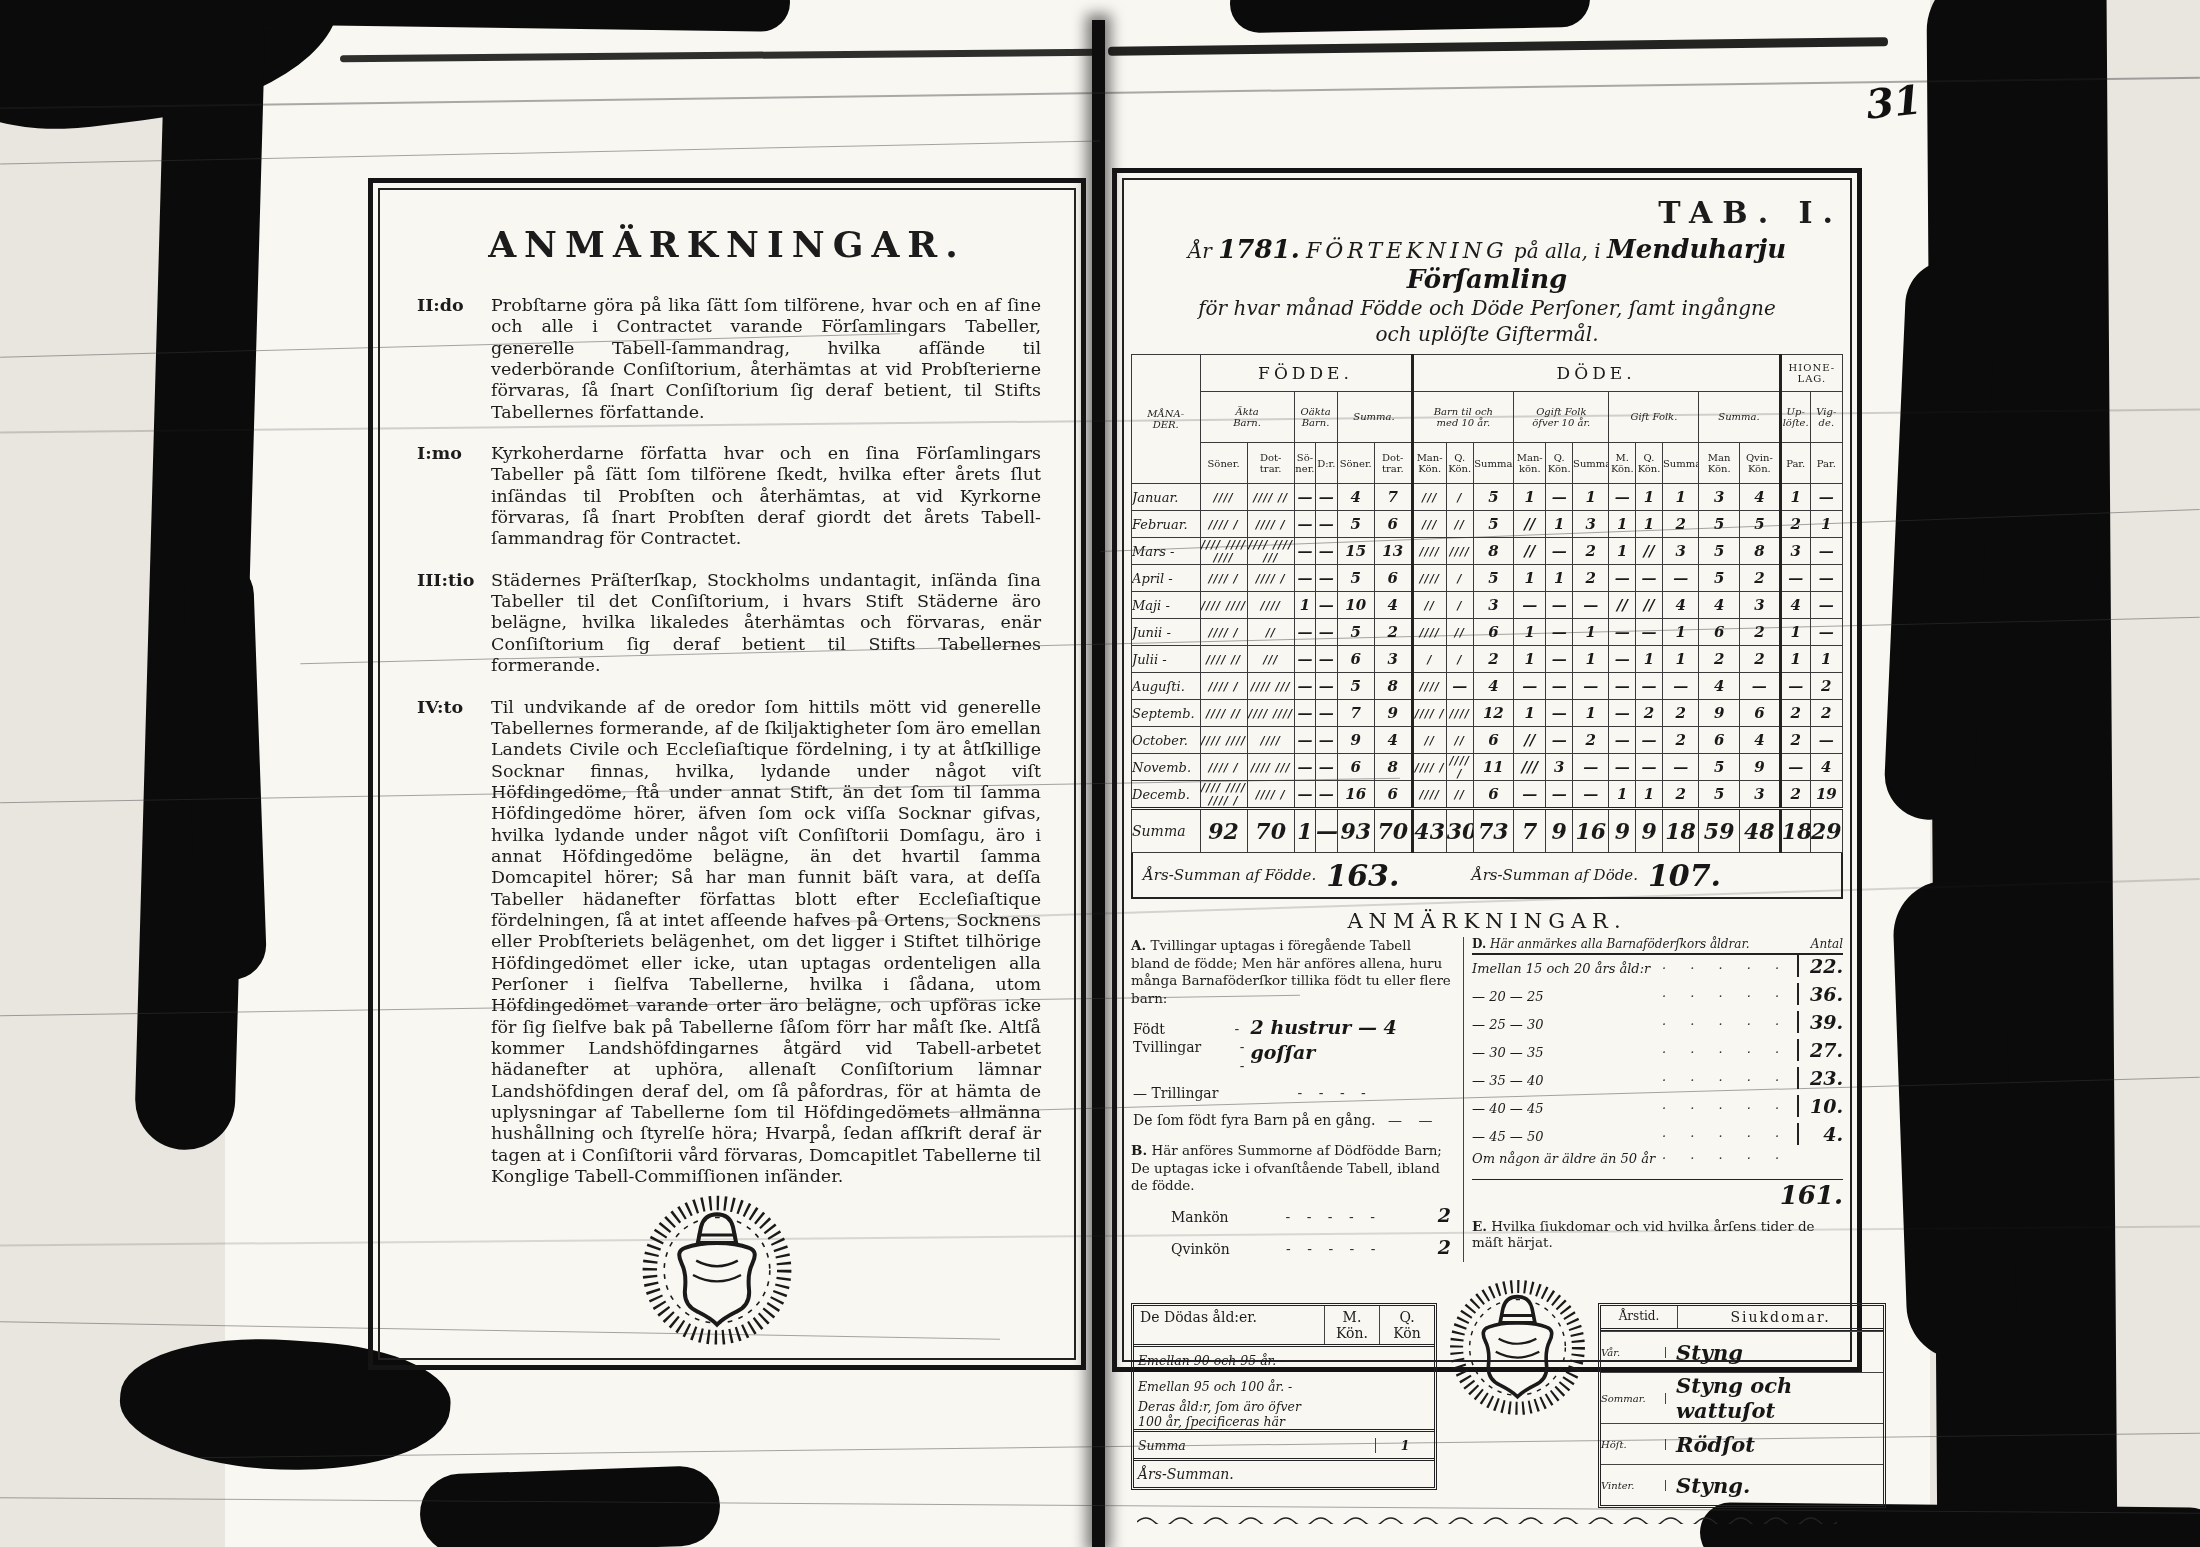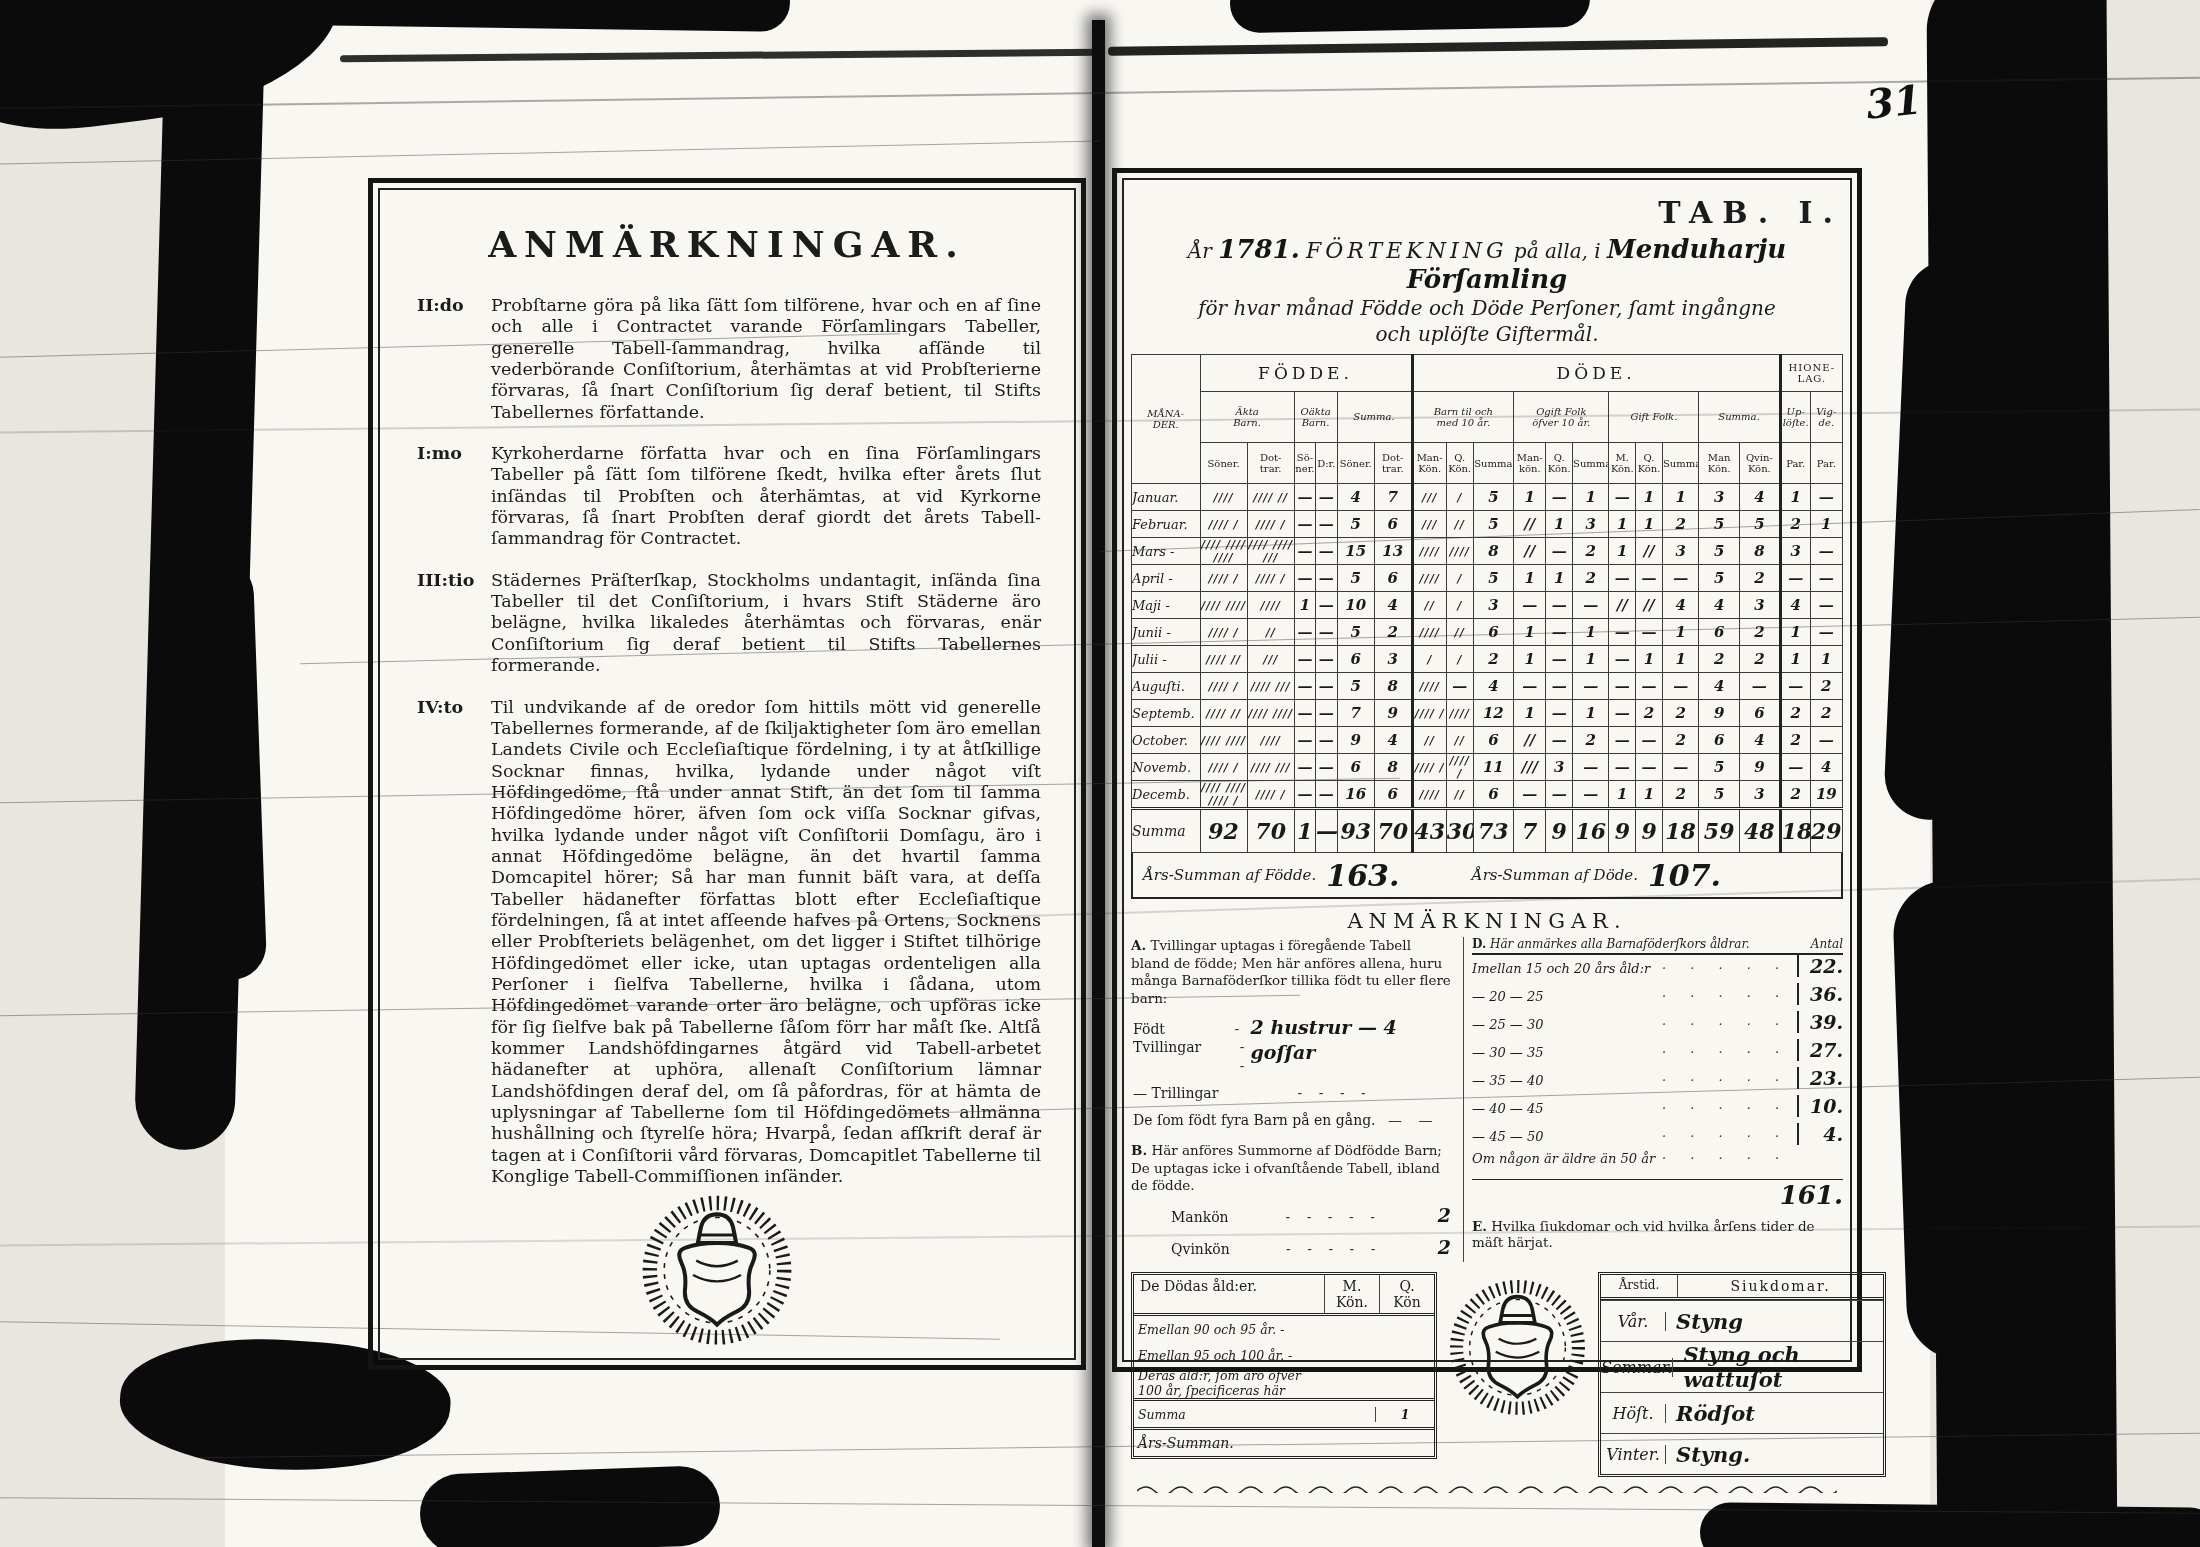--- a/index.html
+++ b/index.html
@@ -54,31 +54,31 @@
   .kv .dots{flex:1;border-bottom:1px dotted transparent;color:#333;letter-spacing:6px;text-align:center;}
   .age-table{position:relative;}
   .age-row{display:flex;align-items:baseline;font-style:italic;font-size:13px;height:28px;}
   .age-row .alabel{flex:0 0 190px;white-space:nowrap;}
   .age-row .adots{flex:1;letter-spacing:10px;color:#333;}
   .age-row .aval{flex:0 0 44px;text-align:right;font-size:19px;border-left:2px solid #222;}
   .antal-head{display:flex;justify-content:space-between;font-size:12px;border-bottom:2px solid #222;padding-bottom:2px;}
   .ages-total{text-align:right;font-size:26px;border-top:1px solid #222;}
   
   .bottom-row{display:flex;align-items:flex-start;gap:8px;margin-top:10px;}
-  .mini{border:3px double #222;}
+  .mini{border:3px double #222;margin-top:31px;}
   .mini .mhead{display:flex;border-bottom:3px double #222;font-size:14px;}
   .mini .mhead div{padding:3px 6px;}
   .mini-row{display:flex;font-style:italic;font-size:12.5px;min-height:26px;align-items:center;}
   .dead{flex:0 0 300px;}
   .dead .c1{flex:0 0 178px;padding-left:4px;}
   .dead .c2,.dead .c3{flex:1;text-align:center;border-left:1px solid #444;height:100%;}
   .dead .sumline{border-top:3px double #222;}
   .dead .arsline{border-top:3px double #222;font-size:14px;}
   .season{flex:0 0 282px;}
-  .season .s1{flex:0 0 64px;text-align:center;border-right:1px solid #444;font-size:16px;}
+  .season .s1{flex:0 0 64px;text-align:left;border-right:1px solid #444;font-size:10px;}
   .season .s2{flex:1;padding-left:10px;}
   .season .mini-row{min-height:40px;border-top:1px solid #444;}
   .season .hand{font-size:21px;}
   .sealbox{flex:1;display:flex;justify-content:center;}
   
   .wavy{margin-top:6px;}
 </style>
 </head>
 <body>
 

